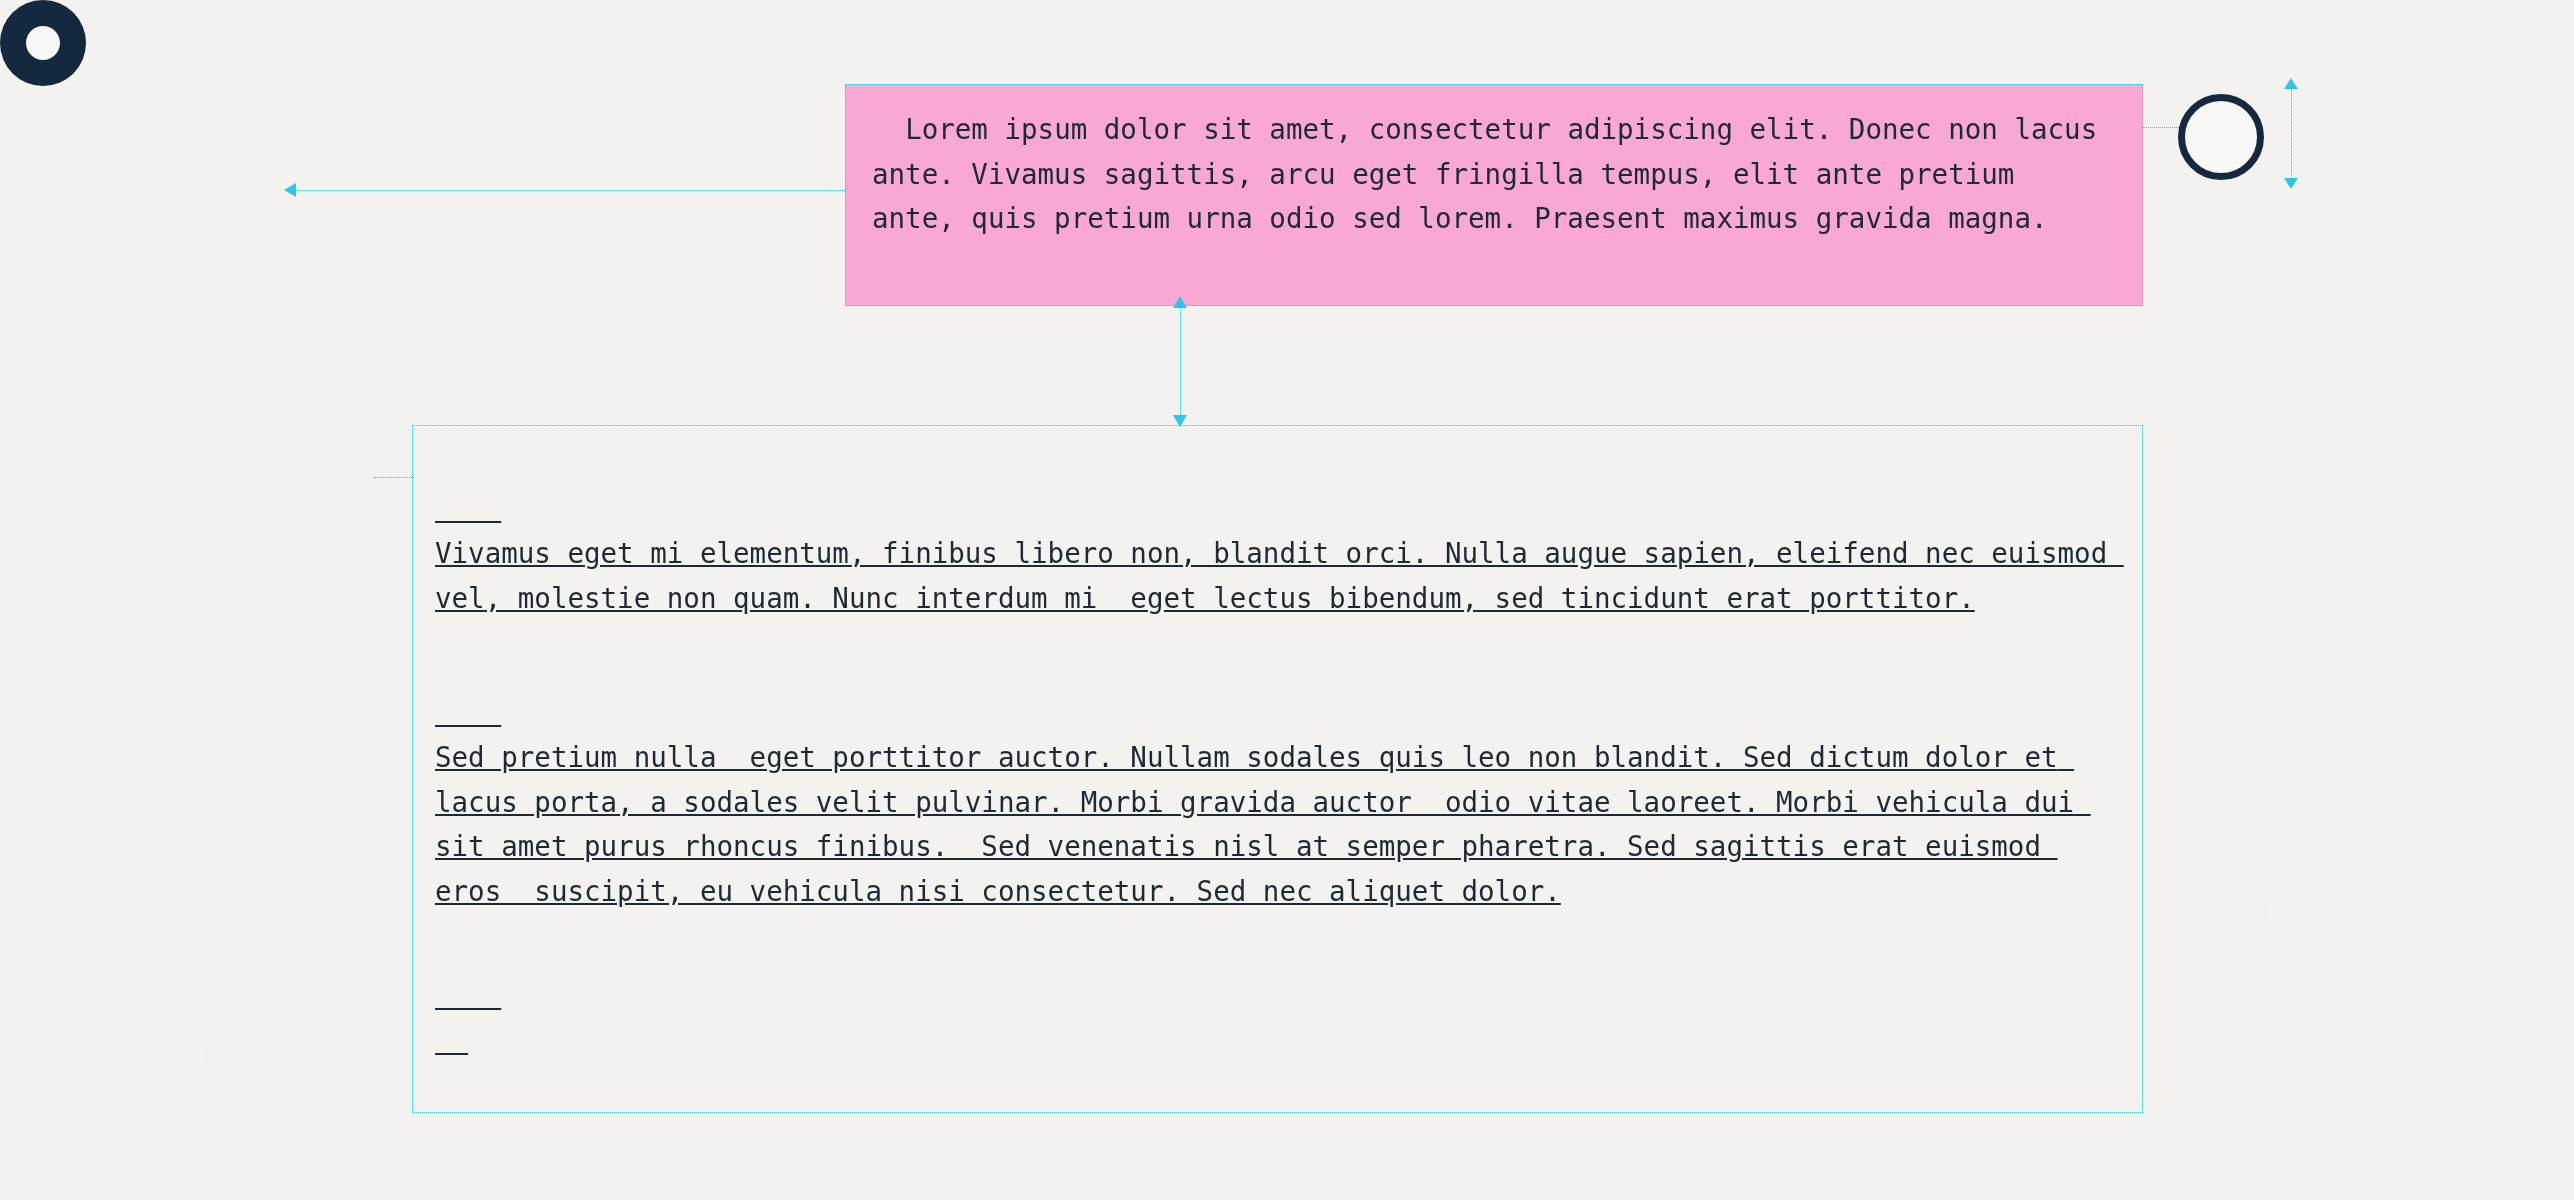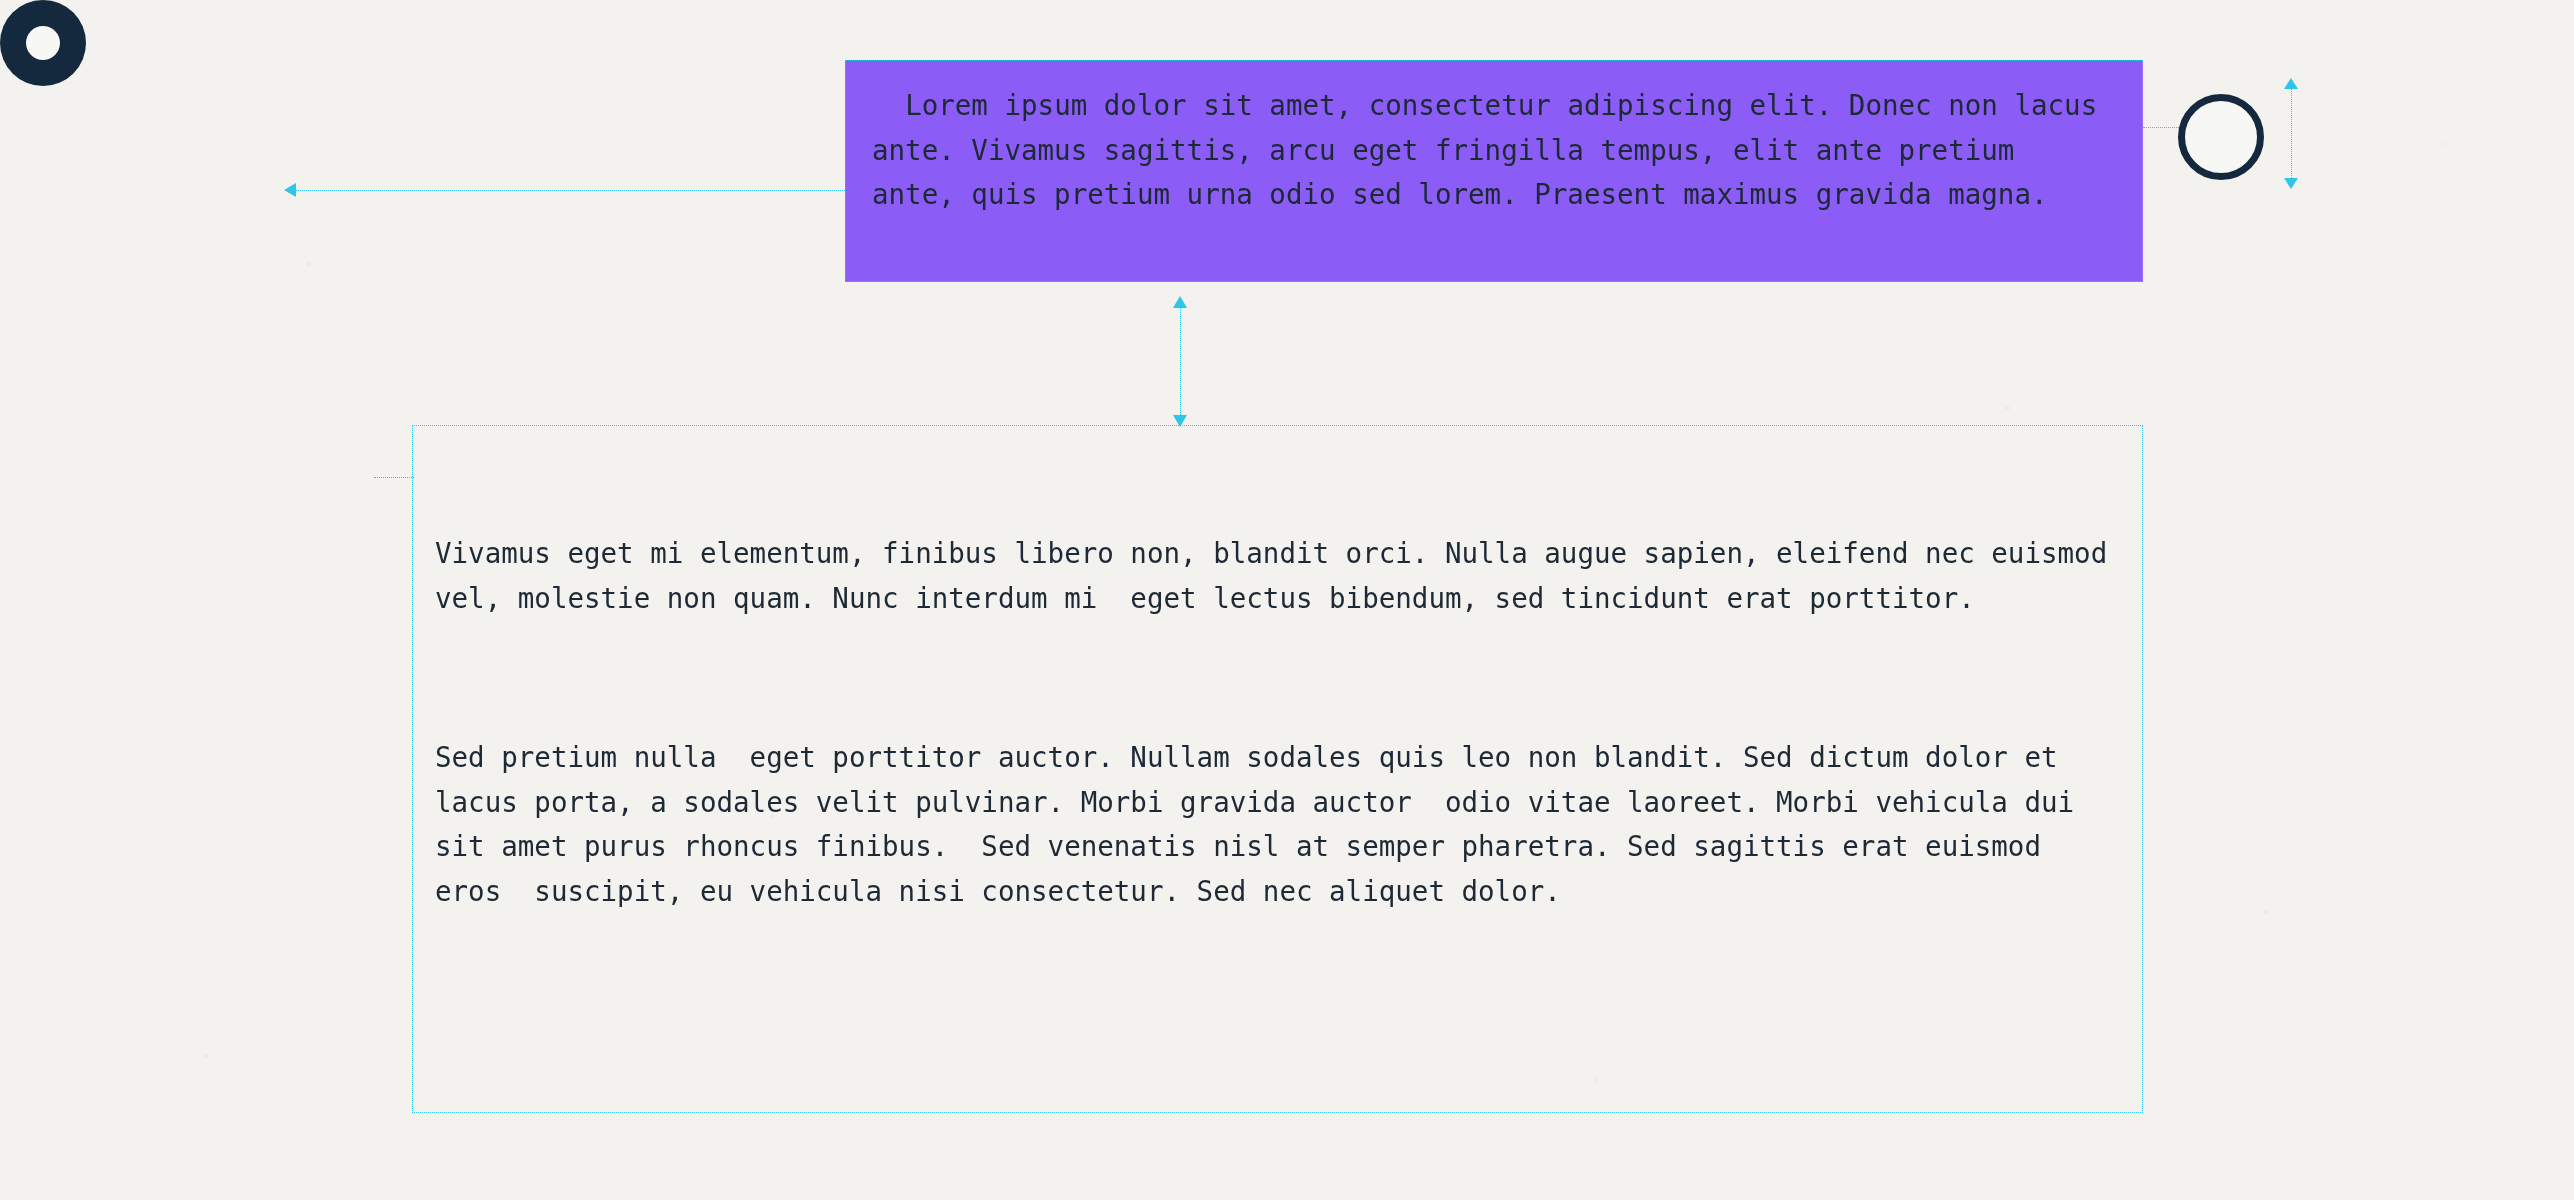--- a/index.html
+++ b/index.html
@@ -42,37 +42,38 @@
     position: absolute;
     box-sizing: border-box;
     border: 1.5px dotted #2ec5e8;
     color: #1d2935;
     white-space: pre-wrap;
     line-height: 1.62;
   }
 
   #top-box {
     left: 845px;
-    top: 60px;
+    top: 84px;
     width: 1298px;
     height: 222px;
-    background: #8b5cf6;
+    background: #f9a8d4;
     padding: 22px 26px 20px 26px;
     font-size: 27.5px;
     letter-spacing: 0px;
   }
 
   #body-box {
     left: 412px;
     top: 425px;
     width: 1731px;
     height: 688px;
     background: transparent;
     padding: 16px 22px 18px 22px;
     font-size: 27.5px;
+    text-decoration: underline;
   }
 
   #body-box p {
     margin: 0 0 26px 0;
   }
   #body-box p:last-child {
     margin-bottom: 16px;
   }
 
   

